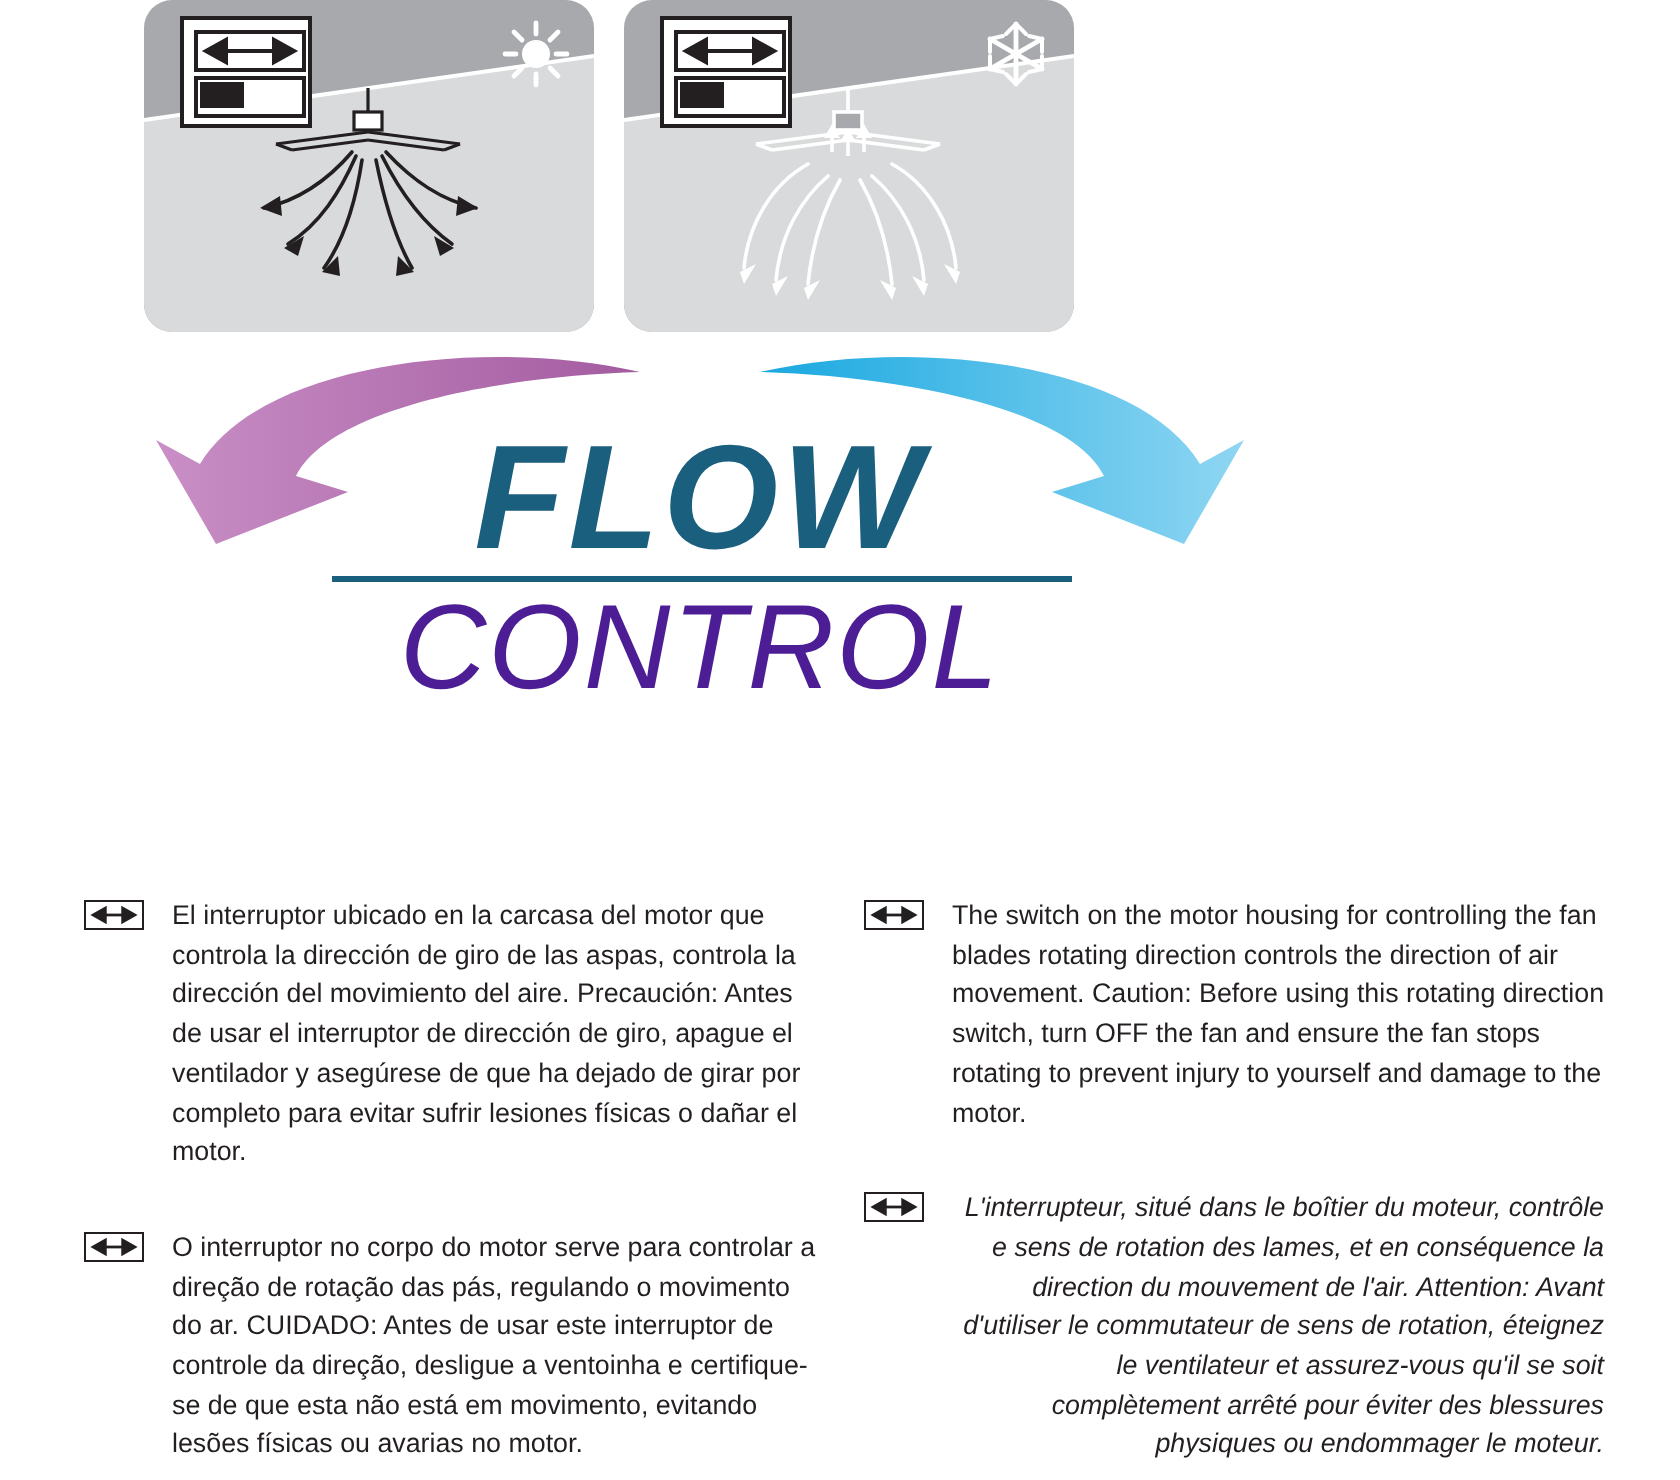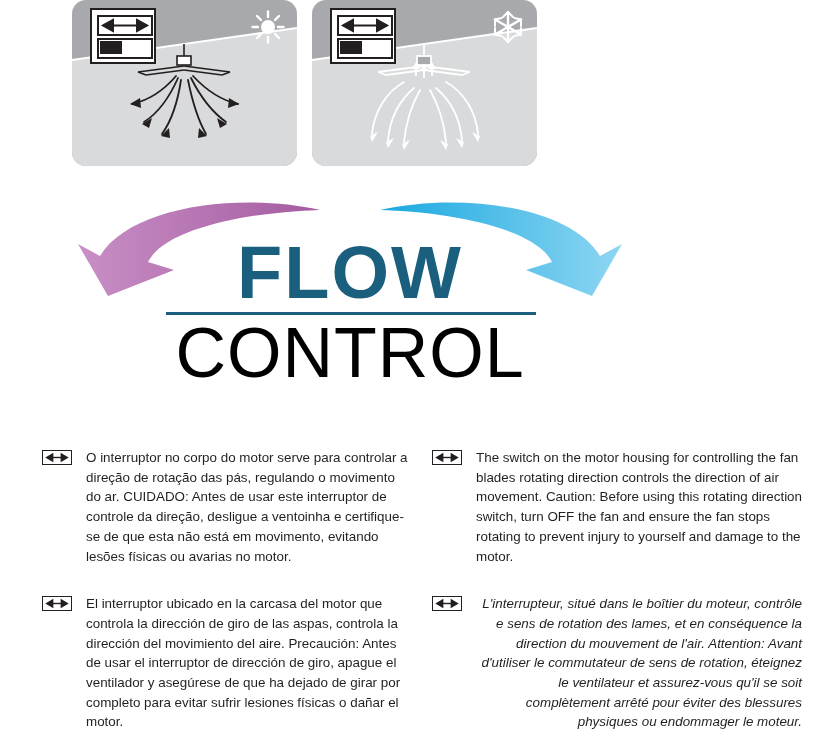--- a/index.html
+++ b/index.html
@@ -88,23 +88,24 @@
     left: 0;
     top: 42px;
     width: 225px;
     height: 124px;
   }
 
   
   .logo {
     position: absolute;
     left: 70px;
-    top: 184px;
+    top: 160px;
     width: 560px;
     height: 200px;
+    font-style: italic;
   }
   .logo-word {
     position: absolute;
     left: 0;
     top: 52px;
     width: 560px;
     text-align: center;
     font-family: "Liberation Sans", sans-serif;
     font-weight: bold;
     font-size: 74px;
@@ -120,23 +121,23 @@
     height: 3px;
     background: #1b5f7e;
   }
   .logo-sub {
     position: absolute;
     left: 0;
     top: 134px;
     width: 560px;
     text-align: center;
     font-family: "Liberation Sans", sans-serif;
-    font-size: 70px;
+    font-size: 60px;
     letter-spacing: 1px;
-    color: #000000;
+    color: #4c1d95;
     line-height: 1;
   }
 
   
   .columns {
     position: absolute;
     left: 0;
     top: 448px;
     width: 840px;
   }
@@ -353,34 +354,34 @@
     <div class="note">
       <span class="bullet-icon">
         <svg viewBox="0 0 30 15" style="width:100%;height:100%;display:block;">
           <g stroke="#231f20" stroke-width="1.6" fill="#231f20">
             <line x1="8" y1="7.5" x2="22" y2="7.5"></line>
             <polygon points="3,7.5 10,3.5 10,11.5"></polygon>
             <polygon points="27,7.5 20,3.5 20,11.5"></polygon>
           </g>
         </svg>
       </span>
-      <p>O interruptor no corpo do motor serve para controlar a direção de rotação das pás, regulando o movimento do ar. CUIDADO: Antes de usar este interruptor de controle da direção, desligue a ventoinha e certifique-se de que esta não está em movimento, evitando lesões físicas ou avarias no motor.</p>
+      <p>El interruptor ubicado en la carcasa del motor que controla la dirección de giro de las aspas, controla la dirección del movimiento del aire. Precaución: Antes de usar el interruptor de dirección de giro, apague el ventilador y asegúrese de que ha dejado de girar por completo para evitar sufrir lesiones físicas o dañar el motor.</p>
     </div>
 
     <div class="note">
       <span class="bullet-icon">
         <svg viewBox="0 0 30 15" style="width:100%;height:100%;display:block;">
           <g stroke="#231f20" stroke-width="1.6" fill="#231f20">
             <line x1="8" y1="7.5" x2="22" y2="7.5"></line>
             <polygon points="3,7.5 10,3.5 10,11.5"></polygon>
             <polygon points="27,7.5 20,3.5 20,11.5"></polygon>
           </g>
         </svg>
       </span>
-      <p>El interruptor ubicado en la carcasa del motor que controla la dirección de giro de las aspas, controla la dirección del movimiento del aire. Precaución: Antes de usar el interruptor de dirección de giro, apague el ventilador y asegúrese de que ha dejado de girar por completo para evitar sufrir lesiones físicas o dañar el motor.</p>
+      <p>O interruptor no corpo do motor serve para controlar a direção de rotação das pás, regulando o movimento do ar. CUIDADO: Antes de usar este interruptor de controle da direção, desligue a ventoinha e certifique-se de que esta não está em movimento, evitando lesões físicas ou avarias no motor.</p>
     </div>
 
   </div>
 
   <div class="col right">
 
     <div class="note">
       <span class="bullet-icon">
         <svg viewBox="0 0 30 15" style="width:100%;height:100%;display:block;">
           <g stroke="#231f20" stroke-width="1.6" fill="#231f20">

